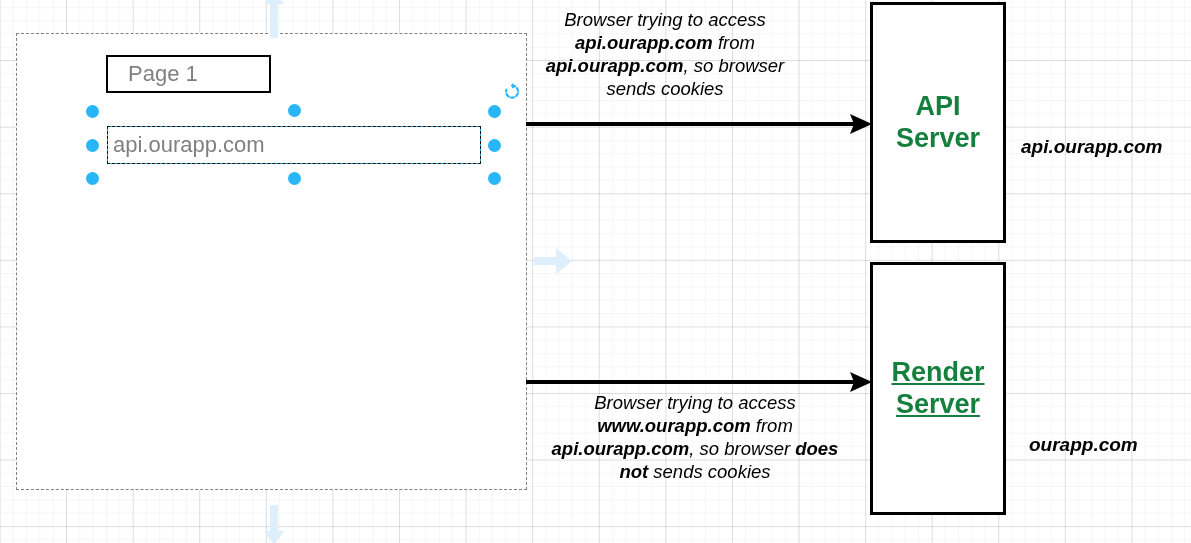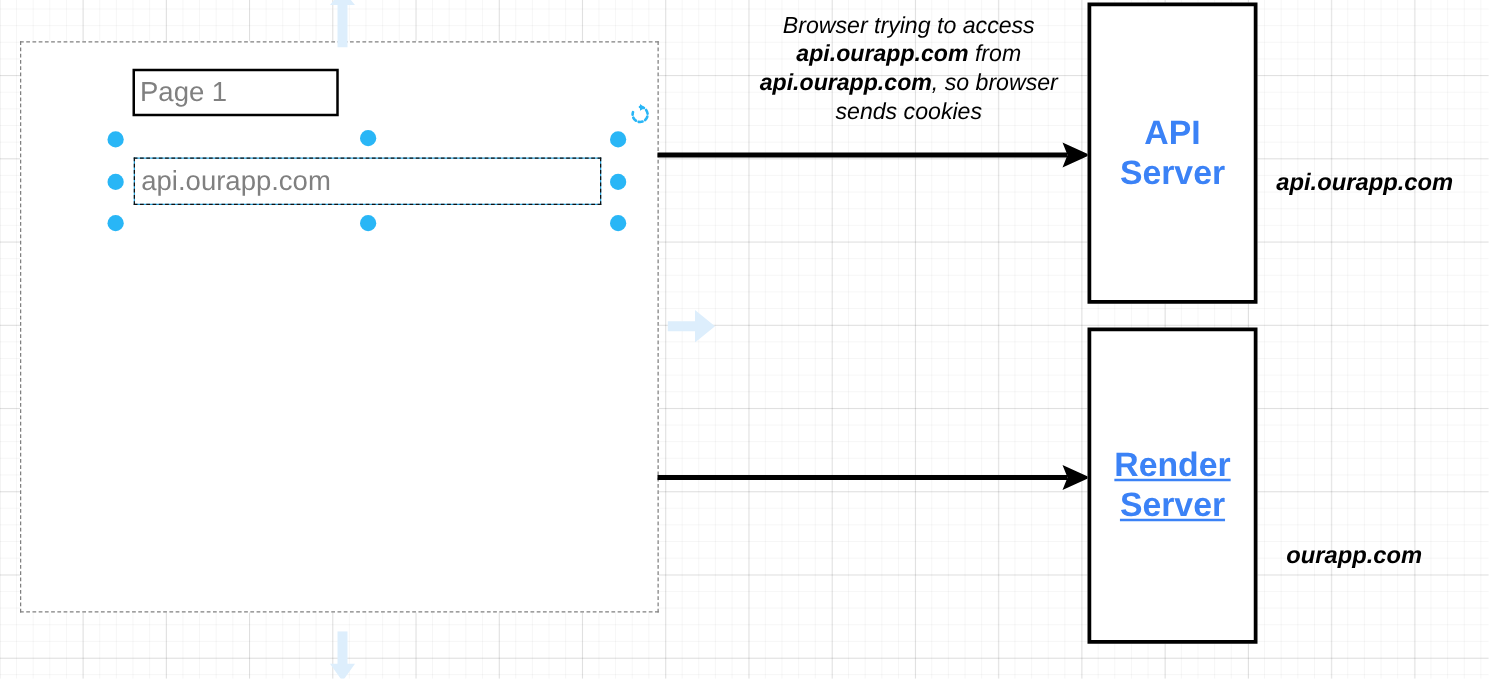--- a/index.html
+++ b/index.html
@@ -44,21 +44,21 @@
     position: absolute;
     left: 106px;
     top: 55px;
     width: 165px;
     height: 38px;
     border: 2px solid #000000;
     background: #ffffff;
     box-sizing: border-box;
     display: flex;
     align-items: center;
-    padding-left: 4px;
+    padding-left: 20px;
   }
   #page-label-box .lbl {
     font-size: 22px;
     color: #808080;
     white-space: nowrap;
   }
 
   
   #selected-shape {
     position: absolute;
@@ -129,21 +129,21 @@
     border: 3px solid #000000;
     background: #ffffff;
     box-sizing: border-box;
     display: flex;
     align-items: center;
     justify-content: center;
     text-align: center;
     font-weight: bold;
     font-size: 27px;
     line-height: 1.18;
-    color: #3b82f6;
+    color: #15803d;
     z-index: 3;
   }
   #api-server-box    { left: 870px; top: 2px;   width: 136px; height: 241px; }
   #render-server-box { left: 870px; top: 262px; width: 136px; height: 253px; text-decoration: underline; }
 
   .domain-label {
     position: absolute;
     font-style: italic;
     font-weight: bold;
     font-size: 19px;
@@ -163,21 +163,21 @@
   .annotation {
     position: absolute;
     font-style: italic;
     font-size: 18.5px;
     line-height: 23px;
     color: #000000;
     text-align: center;
     z-index: 3;
   }
   .annotation b { font-weight: bold; }
-  #annotation-top    { left: 586px; top: 8px;   width: 282px; }
+  #annotation-top    { left: 524px; top: 8px;   width: 282px; }
   #annotation-bottom { left: 550px; top: 391px; width: 290px; }
 </style>
 </head>
 <body>
 
 <div id="canvas">
 
   <div id="page-sheet"></div>
 
   <div id="page-label-box">
@@ -231,20 +231,23 @@
   <div class="flow-arrow" id="flow-arrow-bottom">
     <svg width="350" height="24" viewBox="0 0 350 24" aria-hidden="true">
       <line x1="2" y1="12" x2="330" y2="12" stroke="#000000" stroke-width="4"></line>
       <polygon points="348,12 326,2 330,12 326,22" fill="#000000"></polygon>
     </svg>
   </div>
 
   <div class="annotation" id="annotation-top">
     <span><span>Browser trying to access </span><b>api.ourapp.com</b><span> from </span><b>api.ourapp.com</b><span>, so browser sends cookies</span></span>
   </div>
+  <div class="annotation" id="annotation-bottom">
+    <span><span>Browser trying to access </span><b>www.ourapp.com</b><span> from </span><b>api.ourapp.com</b><span>, so browser </span><b>does not</b><span> sends cookies</span></span>
+  </div>
 
   <div class="server-box" id="api-server-box">
     <span>
       <span>API</span><br>
       <span>Server</span>
     </span>
   </div>
   <div class="server-box" id="render-server-box">
     <span>
       <span>Render</span><br>

